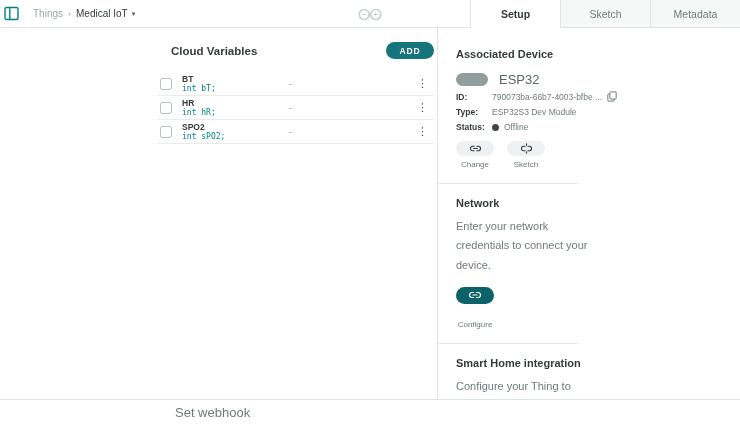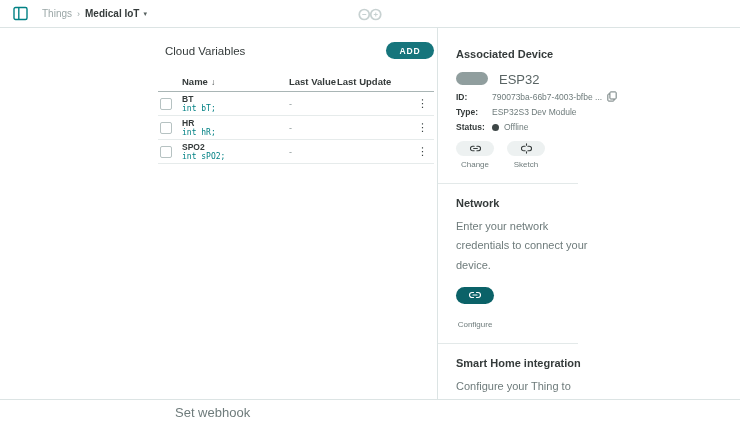--- a/index.html
+++ b/index.html
@@ -2,57 +2,57 @@
 <html><head>
 <meta charset="utf-8">
 <style>
   * { margin:0; padding:0; box-sizing:border-box; }
   html,body { width:740px; height:425px; overflow:hidden; }
   body { font-family:"Liberation Sans", sans-serif; background:#fff; color:#353b3b; }
   .app { width:740px; height:425px; display:flex; flex-direction:column; background:#fff; }
 
   
   .topbar { height:28px; display:flex; align-items:stretch; border-bottom:1px solid #dce4e4; position:relative; background:#fff; }
-  .topbar-left { display:flex; align-items:center; padding-left:13px; }
+  .topbar-left { display:flex; align-items:center; padding-left:4px; }
   .side-icon { display:flex; align-items:center; cursor:pointer; }
   .breadcrumb { display:flex; align-items:center; margin-left:14px; font-size:10px; }
   .crumb-root { color:#9aa6a6; cursor:pointer; }
   .crumb-sep { color:#9aa6a6; margin:0 5px; font-size:9px; }
-  .crumb-current { color:#353b3b; font-weight:700; }
+  .crumb-current { color:#353b3b; font-weight:400; }
   .crumb-caret { color:#55605f; font-size:7px; margin-left:4px; cursor:pointer; }
   .topbar-logo { position:absolute; left:50%; top:7px; transform:translateX(-50%); }
   .tabs { margin-left:auto; display:flex; height:100%; }
   .tab { width:90px; display:flex; align-items:center; justify-content:center; font-size:10.5px;
          color:#6e7b7b; background:#f6f8f8; border-left:1px solid #dce4e4; cursor:pointer; position:relative; }
   .tab.active { background:#fff; color:#353b3b; font-weight:700; }
   .tab.active::after { content:""; position:absolute; left:0; right:0; bottom:-1px; height:1px; background:#fff; }
 
   
   main { display:flex; height:371px; overflow:hidden; }
   .left-panel { flex:1; padding:14px 0 0 158px; }
   .cv-container { width:276px; }
   .cv-head { display:flex; align-items:center; justify-content:space-between; }
-  .cv-title { font-size:11.5px; font-weight:400; margin-left:7px; }
+  .cv-title { font-size:11.5px; font-weight:700; margin-left:13px; }
   .add-btn { min-width:48px; height:17px; border:none; border-radius:9px; background:#16757c; color:#fff;
              font-family:"Liberation Sans",sans-serif; font-size:8.5px; font-weight:700; letter-spacing:.8px; cursor:pointer; }
   .cv-table { margin-top:13px; }
   .cv-grid { display:grid; grid-template-columns:24px 107px 48px 60px 1fr; align-items:center; }
   .cv-thead { height:20px; font-size:9.5px; font-weight:700; color:#353b3b; border-bottom:1px solid #a9b5b5; }
   .sort-icon { font-size:8.5px; margin-left:3px; cursor:pointer; }
   .cv-row { height:24px; border-bottom:1px solid #e6ebeb; cursor:pointer; }
   .cb { width:12px; height:12px; border:1px solid #b6c2c2; border-radius:2px; background:#fff; margin-left:2px; cursor:pointer; }
   .var-name { font-size:8.5px; font-weight:700; line-height:1.2; }
   .var-decl { font-size:8px; font-family:"DejaVu Sans Mono", monospace; color:#008184; line-height:1.2; }
   .last-val { font-size:9px; color:#8a9595; }
   .kebab { justify-self:end; padding-right:6px; font-size:11px; color:#3c4545; cursor:pointer; line-height:1; }
 
   
   .right-panel { width:303px; border-left:1px solid #dce4e4; padding:20px 0 0 18px; }
   .section-title { font-size:11px; font-weight:700; color:#353b3b; }
-  .device-row { margin-top:12px; display:flex; }
+  .device-row { margin-top:12px; display:flex; align-items:center; }
   .board-icon { width:32px; height:13px; background:#909e9e; border-radius:6.5px; }
   .device-name { font-size:13px; color:#58.6363; color:#596464; margin-left:11px; }
   .meta { margin-top:4px; font-size:8.5px; }
   .meta-row { display:flex; align-items:center; margin-bottom:5px; }
   .meta-label { width:36px; font-weight:700; color:#353b3b; }
   .meta-value { color:#6e7b7b; display:flex; align-items:center; }
   .copy-icon { margin-left:5px; display:flex; cursor:pointer; }
   .status-dot { width:7px; height:7px; border-radius:50%; background:#3e4747; margin-right:5px; }
   .device-actions { margin-top:9px; display:flex; gap:13px; }
   .action { display:flex; flex-direction:column; align-items:center; }
@@ -91,41 +91,37 @@
     </div>
     <span class="topbar-logo">
       <svg width="25" height="13" viewBox="0 0 50 26" fill="none">
         <circle cx="13.5" cy="13" r="10" stroke="#c7d1d1" stroke-width="3.4"></circle>
         <circle cx="36.5" cy="13" r="10" stroke="#c7d1d1" stroke-width="3.4"></circle>
         <line x1="9.5" y1="13" x2="17.5" y2="13" stroke="#c7d1d1" stroke-width="2"></line>
         <line x1="32.5" y1="13" x2="40.5" y2="13" stroke="#c7d1d1" stroke-width="2"></line>
         <line x1="36.5" y1="9" x2="36.5" y2="17" stroke="#c7d1d1" stroke-width="2"></line>
       </svg>
     </span>
+    <div class="tabs">
+      <div class="tab active">Setup</div>
+      <div class="tab">Sketch</div>
+      <div class="tab">Metadata</div>
+    </div>
   </header>
 
   <main>
 
     <section class="left-panel">
       <div class="cv-container">
         <div class="cv-head">
           <h2 class="cv-title">Cloud Variables</h2>
           <button class="add-btn">ADD</button>
         </div>
 
         <div class="cv-table">
-          <div class="cv-grid cv-thead">
-            <span></span>
-            <span>
-              <span>Name</span><span class="sort-icon">↓</span>
-            </span>
-            <span>Last Value</span>
-            <span>Last Update</span>
-            <span></span>
-          </div>
 
           <div class="cv-grid cv-row">
             <span class="cb"></span>
             <span>
               <div class="var-name">BT</div>
               <div class="var-decl">int bT;</div>
             </span>
             <span class="last-val">-</span>
             <span class="last-val"></span>
             <span class="kebab">⋮</span>

